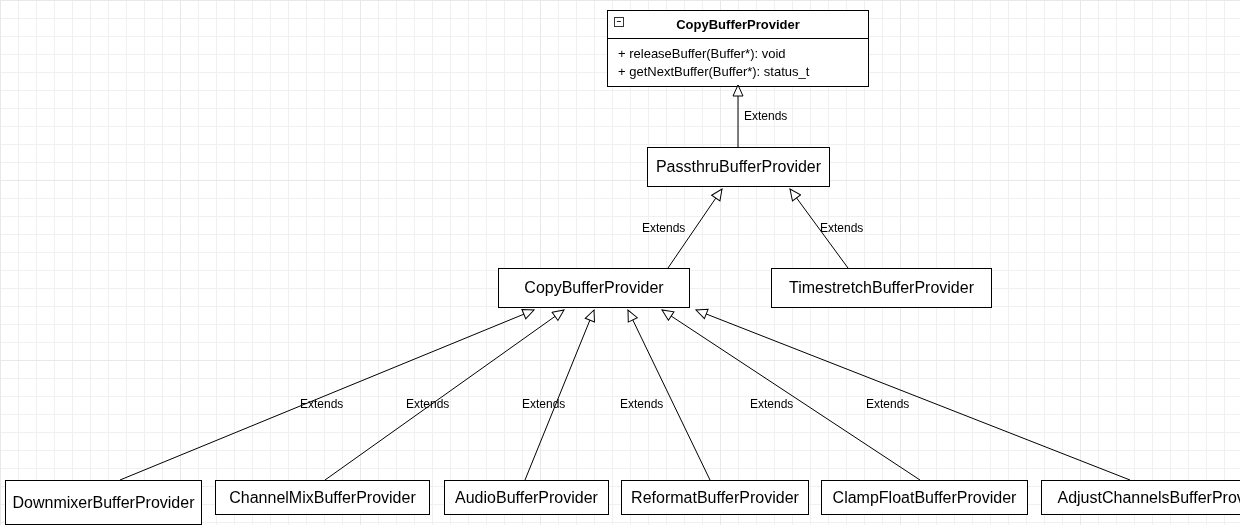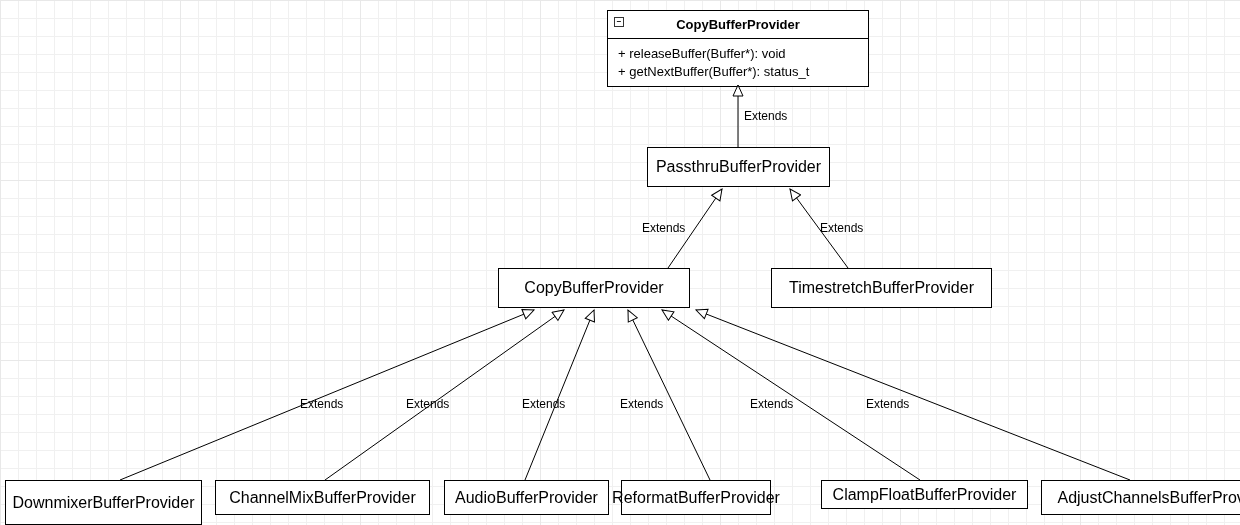--- a/index.html
+++ b/index.html
@@ -109,24 +109,24 @@
 
 <div class="node" style="left:5px; top:480px; width:197px; height:45px;">
   <span>DownmixerBufferProvider</span>
 </div>
 <div class="node" style="left:215px; top:480px; width:215px; height:35px;">
   <span>ChannelMixBufferProvider</span>
 </div>
 <div class="node" style="left:444px; top:480px; width:165px; height:35px;">
   <span>AudioBufferProvider</span>
 </div>
-<div class="node" style="left:621px; top:480px; width:150px; height:35px;">
+<div class="node" style="left:621px; top:480px; width:188px; height:35px;">
   <span>ReformatBufferProvider</span>
 </div>
-<div class="node" style="left:821px; top:480px; width:207px; height:29px;">
+<div class="node" style="left:821px; top:480px; width:207px; height:35px;">
   <span>ClampFloatBufferProvider</span>
 </div>
 <div class="node" style="left:1041px; top:480px; width:247px; height:35px;">
   <span>AdjustChannelsBufferProvider</span>
 </div>
 
 <svg class="edges">
   <defs>
     <marker id="tri" markerWidth="14" markerHeight="12" refX="12" refY="6" orient="auto" markerUnits="userSpaceOnUse">
       <path d="M1,1 L12,6 L1,11 Z" fill="#ffffff" stroke="#000" stroke-width="1"></path>

